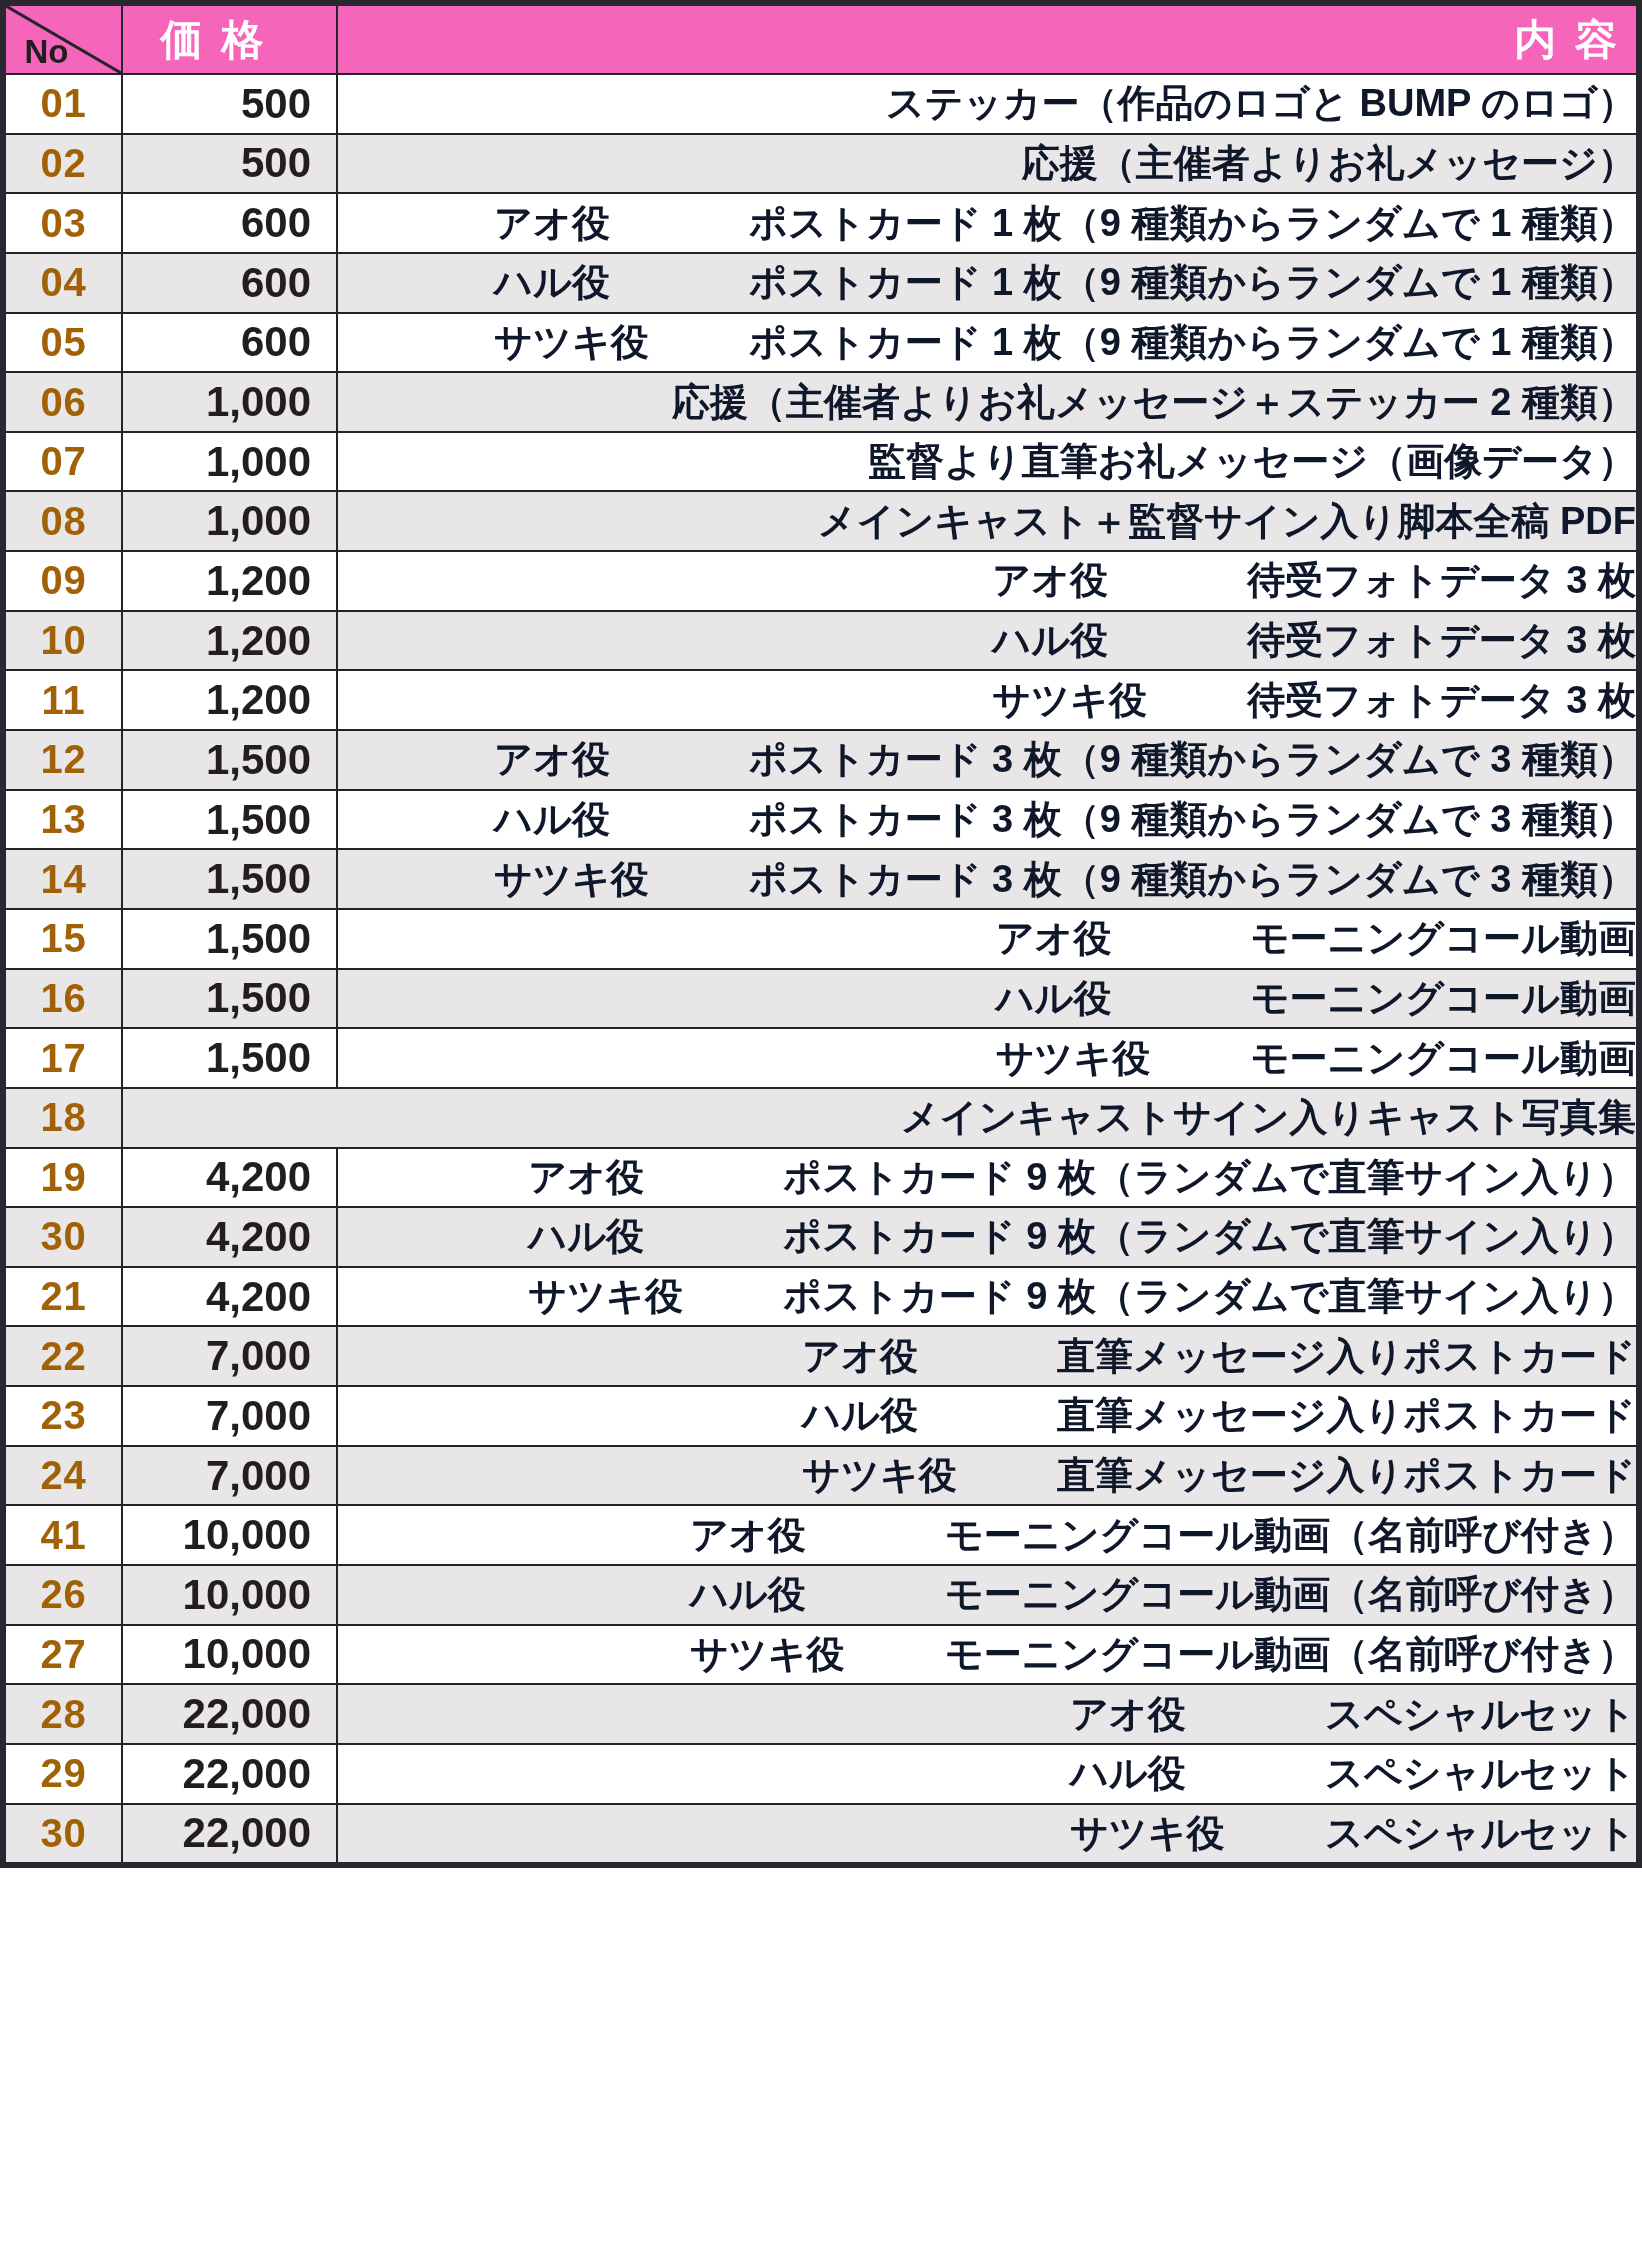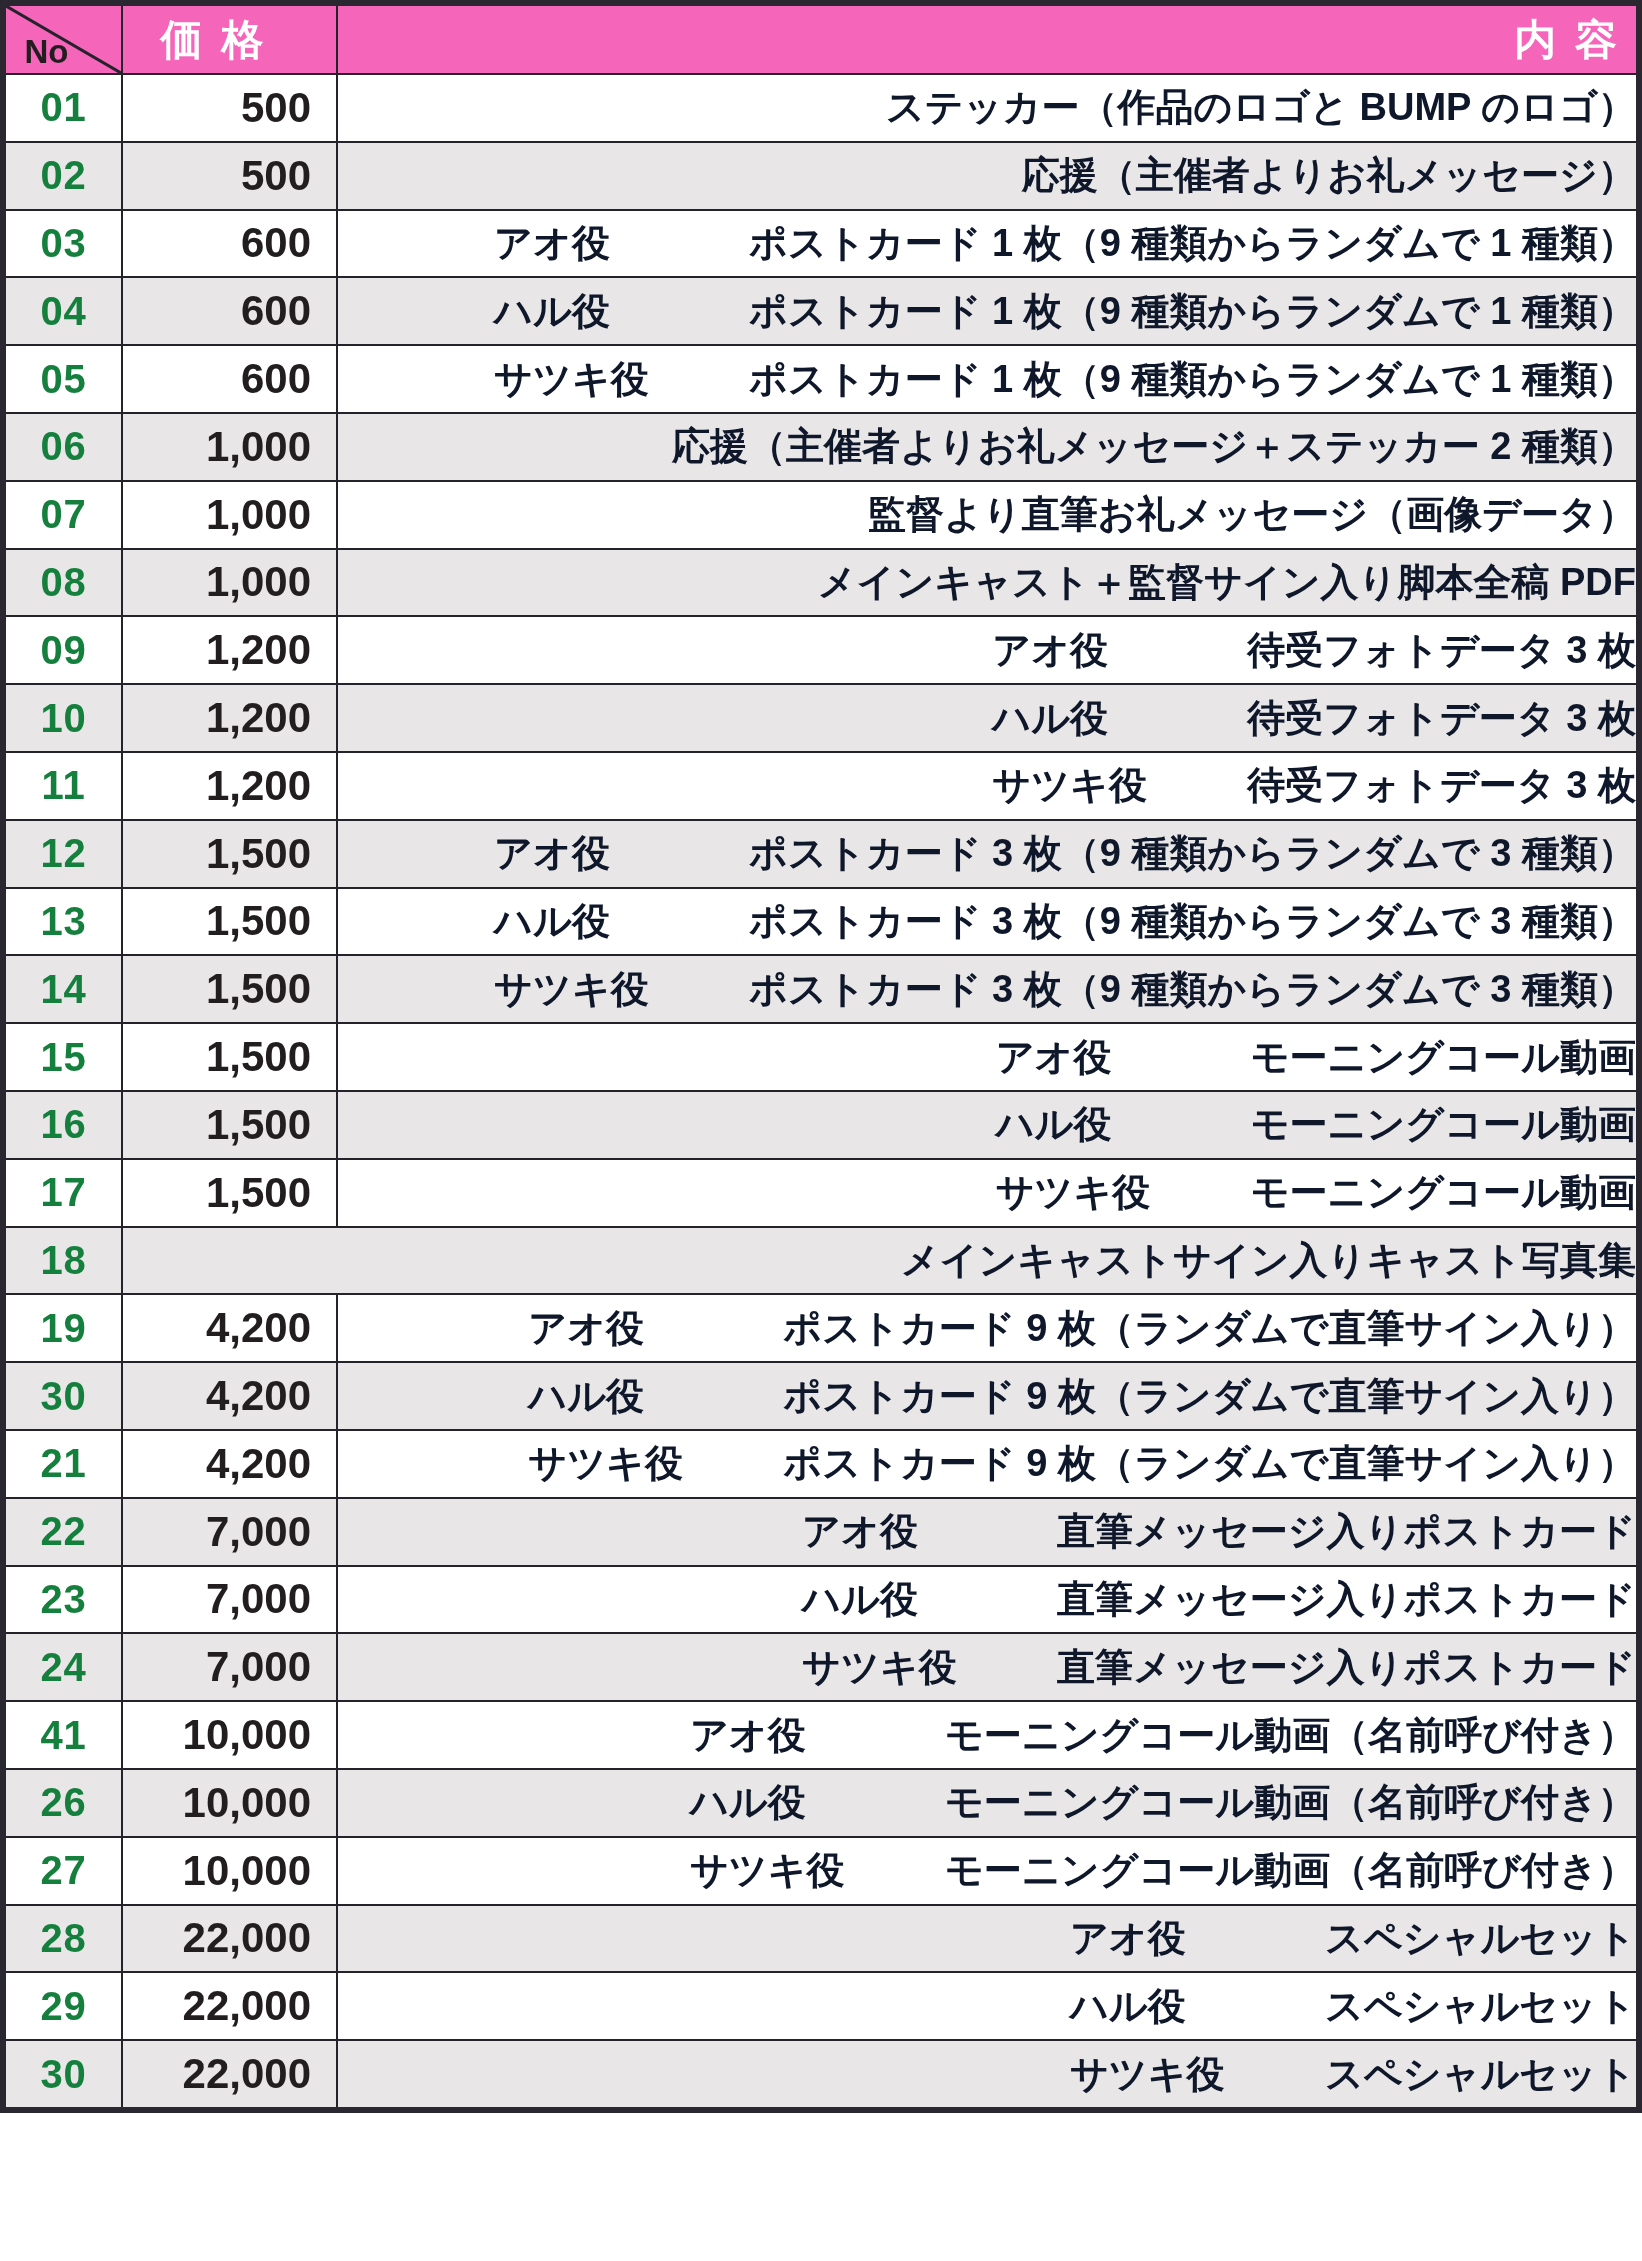--- a/index.html
+++ b/index.html
@@ -6,21 +6,21 @@
     margin: 0;
     padding: 0;
     width: 1642px;
     height: 2261px;
     background: #ffffff;
     font-family: "Liberation Sans", "DejaVu Sans", sans-serif;
   }
   .price-table {
     box-sizing: border-box;
     width: 1642px;
-    height: 2113px;
+    height: 1868px;
     border: 6.7px solid #2a2730;
     display: flex;
     flex-direction: column;
     background: #ffffff;
   }
   .row {
     display: flex;
     flex: 1 1 0;
     min-height: 0;
     border-top: 2.5px solid #24222a;
@@ -80,21 +80,21 @@
     bottom: 5px;
     color: #221e20;
     font-weight: bold;
     font-size: 33px;
     line-height: 1;
   }
   
   .body-no {
     font-size: 40px;
     font-weight: bold;
-    color: #15803d;
+    color: #a16207;
     letter-spacing: 0.02em;
   }
   .body-price {
     font-size: 42px;
     font-weight: bold;
     color: #221e20;
     white-space: nowrap;
   }
   .body-desc {
     font-size: 38px;

